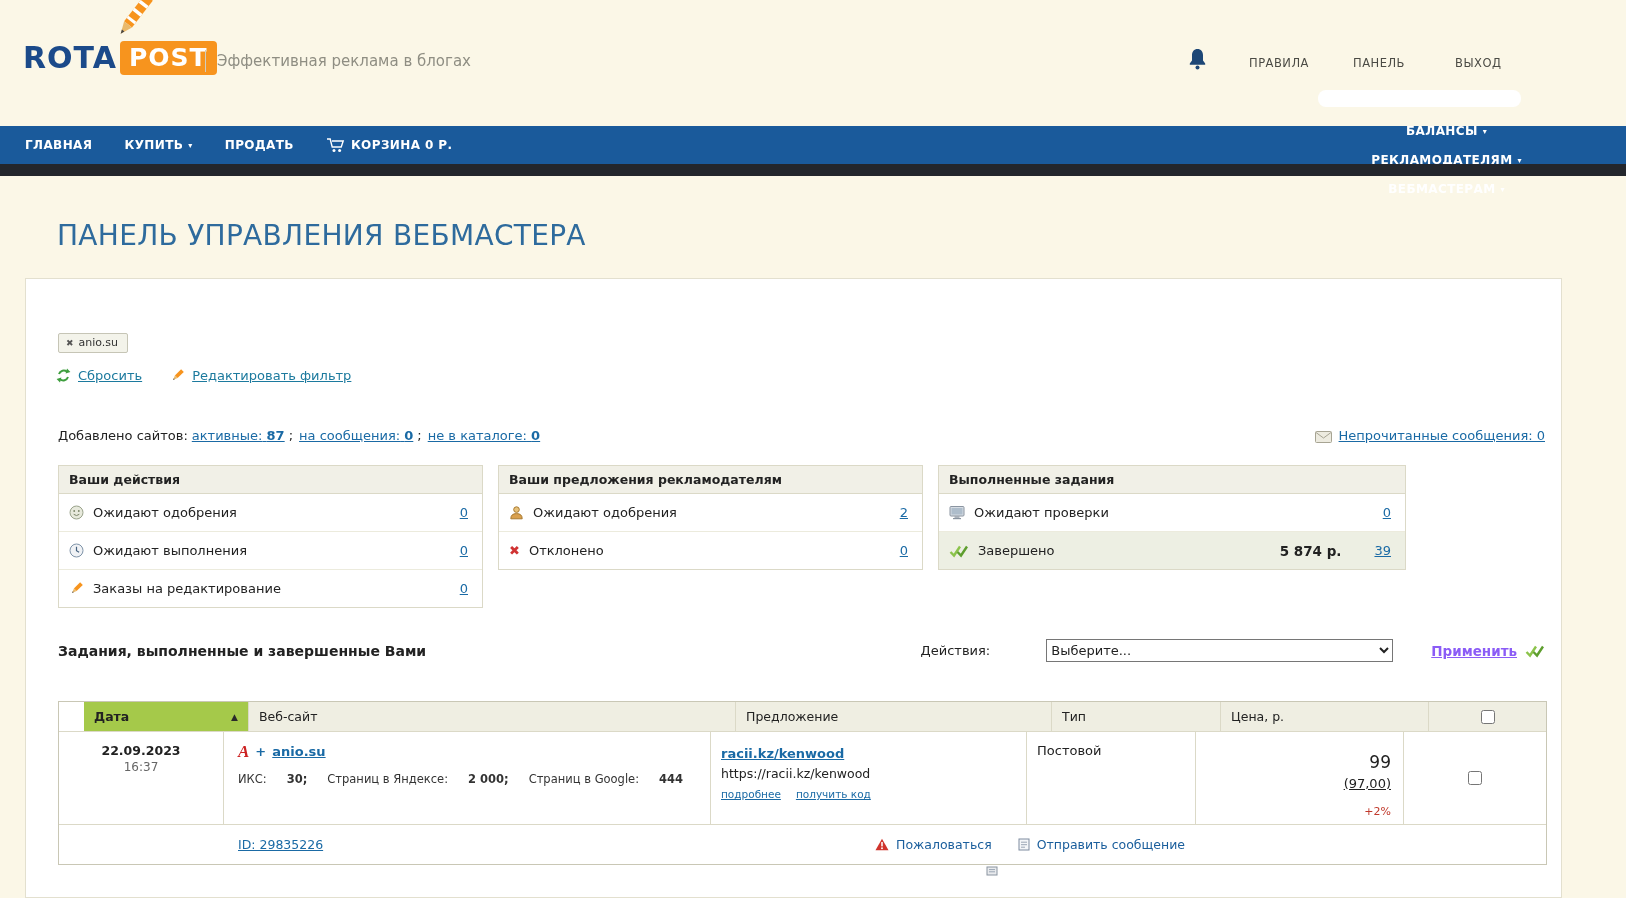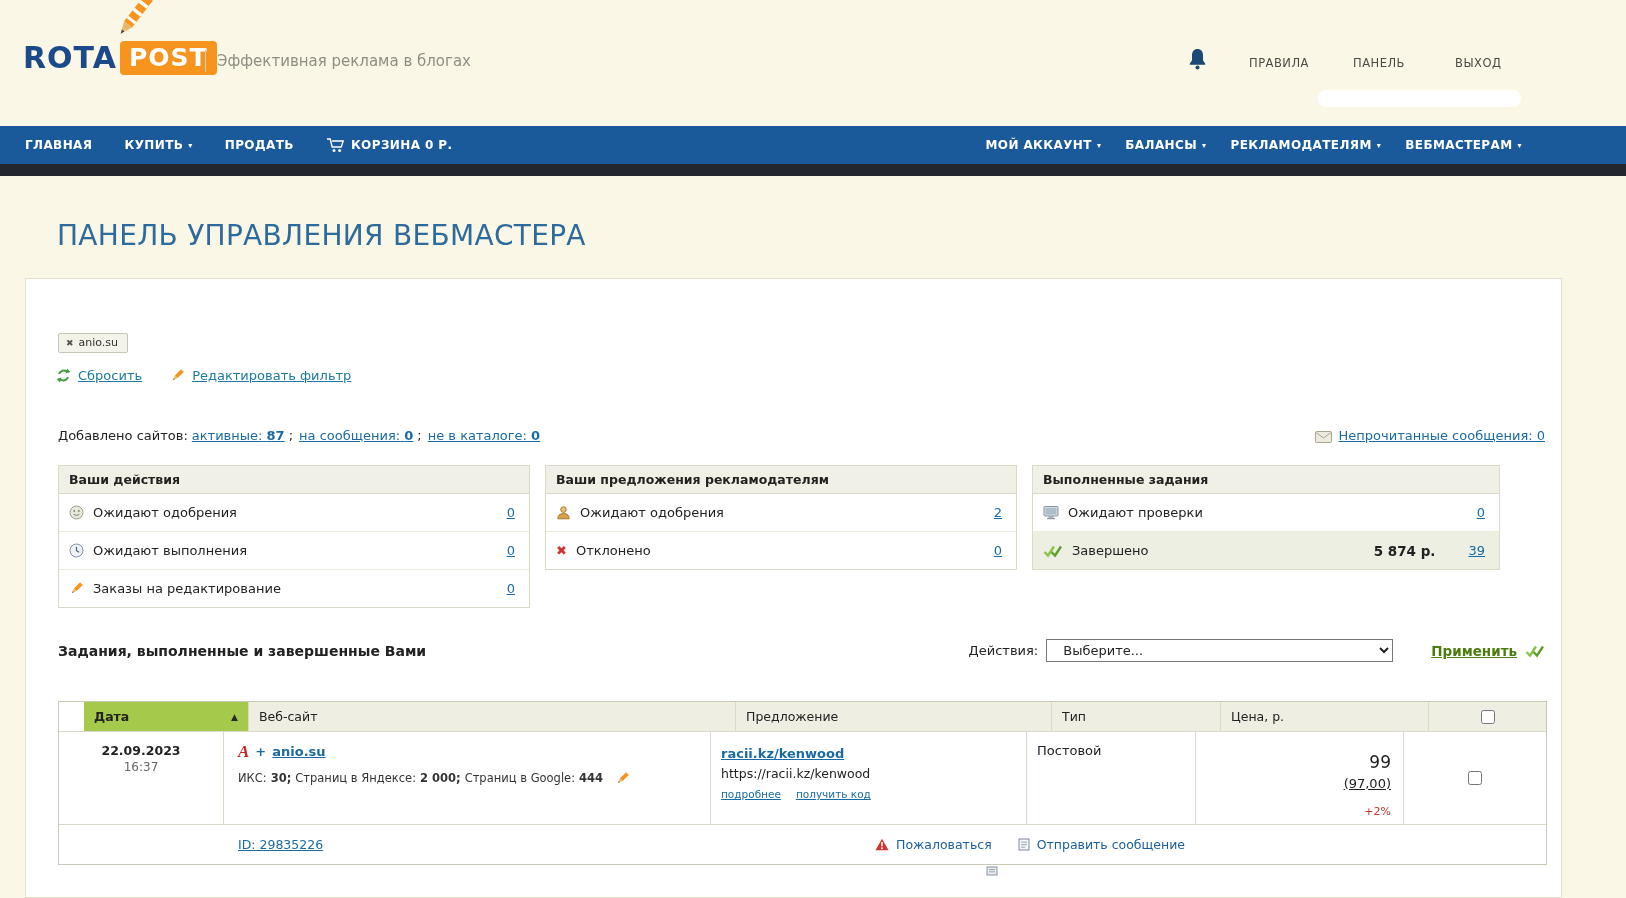--- a/index.html
+++ b/index.html
@@ -24,21 +24,21 @@
   .bell{position:absolute;left:1188px;top:48px;}
   .toplink{position:absolute;top:56px;font-size:11.5px;color:#4B4B45;letter-spacing:0.5px;}
   .toplink.l1{left:1249px;} .toplink.l2{left:1353px;} .toplink.l3{left:1455px;}
   .top-pill{position:absolute;left:1318px;top:90px;width:203px;height:17px;background:#FFFFFF;border-radius:8px;}
 
   
   .mainnav{position:absolute;top:126px;left:0;width:100%;height:38px;background:var(--nav-blue,#1A5A9B);
     display:flex;align-items:center;justify-content:space-between;box-sizing:border-box;
     padding:0 104px 0 25px;color:#fff;font-size:12px;font-weight:bold;}
   .nav-group{display:flex;align-items:center;}
-  .nav-group.lft{gap:32px;} .nav-group.rgt{gap:24px;}
+  .nav-group.lft{gap:32px;} .nav-group.rgt{gap:15px;flex-direction:column;}
   .nav-item{display:flex;align-items:center;gap:5px;letter-spacing:0.4px;white-space:nowrap;}
   .caret{font-size:8px;line-height:1;position:relative;top:1px;}
   .nav-shadow{position:absolute;top:164px;left:0;width:100%;height:12px;background:#23262C;}
 
   
   .page-title{position:absolute;left:57px;top:219px;margin:0;font-size:28px;font-weight:normal;
     color:#2E6B9D;letter-spacing:0.3px;}
 
   
   .panel{position:absolute;left:25px;top:278px;width:1537px;height:620px;background:#fff;
@@ -56,39 +56,39 @@
   .sites-line{position:absolute;left:32px;top:149px;right:16px;display:flex;align-items:center;
     font-size:13px;white-space:nowrap;}
   .slink{color:#1A6AA5;text-decoration:underline;margin:0 4px;}
   .sep{margin-right:2px;}
   .unread{margin-left:auto;display:flex;align-items:flex-end;gap:7px;}
   .unread a{color:#1A6AA5;text-decoration:underline;}
 
   
   .cards{position:absolute;left:32px;top:186px;display:flex;gap:15px;align-items:flex-start;}
   .card{border:1px solid #DBD9C7;background:#fff;box-sizing:border-box;}
-  .card.c1,.card.c2{width:472px;} .card.c3{width:468px;}
+  .card.c1,.card.c2{width:425px;} .card.c3{width:468px;}
   .card-h{background:#F1F0E7;border-bottom:1px solid #DBD9C7;padding:6px 10px;font-weight:bold;
     font-size:12.5px;color:#222;}
   .card-row{display:flex;align-items:center;gap:9px;padding:0 14px 0 10px;height:37px;
     border-bottom:1px solid #ECEBDD;font-size:13px;}
   .card-row:last-child{border-bottom:none;}
   .card-row .val{margin-left:auto;color:#1A6AA5;text-decoration:underline;}
   .card-row.hl{background:#EDEFE3;}
   .card-row .amount{margin-left:auto;font-weight:bold;font-size:13.5px;}
   .card-row.hl .val{margin-left:24px;}
   .xmark{color:#D03333;font-weight:bold;font-size:13px;line-height:1;}
 
   
   .tasks-bar{position:absolute;left:32px;top:360px;right:16px;display:flex;align-items:center;}
   .tasks-title{font-weight:bold;font-size:14px;}
   .tasks-right{margin-left:auto;display:flex;align-items:center;gap:8px;font-size:13px;}
   .tasks-right select{width:347px;height:23px;font-size:13px;font-family:inherit;
-    border:1px solid #767676;background:#fff;color:#222;padding:0 12px;}
-  .apply{margin-left:30px;color:#4d7c0f;font-weight:bold;font-size:13.5px;text-decoration:underline;}
+    border:1px solid #767676;background:#fff;color:#222;padding:0 0;margin-left:48px;}
+  .apply{margin-left:30px;color:#8b5cf6;font-weight:bold;font-size:13.5px;text-decoration:underline;}
 
   
   .tbl{position:absolute;left:32px;top:422px;width:1489px;border:1px solid #C9C7B5;box-sizing:border-box;background:#fff;}
   .tbl-head{display:flex;height:29px;background:#EFEEE2;margin-left:25px;}
   .th,.td{box-sizing:border-box;border-right:1px solid #DBD9C7;}
   .th:last-child,.td:last-child{border-right:none;}
   .th{display:flex;align-items:center;padding:0 10px;font-size:12.5px;color:#222;}
   .c-date{width:165px;} .c-site{width:487px;} .c-offer{width:316px;}
   .c-type{width:169px;} .c-price{width:208px;} .c-check{flex:1;}
   .th.c-date{background:var(--table-green,#A5C94A);font-weight:bold;justify-content:space-between;}
@@ -99,21 +99,21 @@
   .td-date{text-align:center;padding-top:11px;}
   .td-date .d{font-weight:bold;font-size:12.5px;}
   .td-date .t{color:#666;font-size:12px;margin-top:2px;}
 
   .td-site{padding:11px 10px 0 14px;}
   .site-line{display:flex;align-items:center;gap:6px;}
   .favicon{color:#CC2222;font-family:"Liberation Serif","DejaVu Serif",serif;
     font-weight:bold;font-style:italic;font-size:17px;line-height:1;}
   .plus{color:#1A6AA5;font-weight:bold;font-size:13px;}
   .site-link{color:#1A6AA5;font-weight:bold;font-size:13px;text-decoration:underline;}
-  .stats{margin-top:11px;font-size:11.5px;color:#333;display:flex;gap:4px;white-space:nowrap;}
+  .stats{margin-top:11px;font-size:11.5px;color:#333;display:flex;align-items:center;gap:20px;white-space:nowrap;}
   .stats b{font-size:11.5px;}
   .stats .pencil-btn{margin-left:8px;}
 
   .td-offer{padding:11px 10px 0 10px;}
   .offer-link{color:#1A6AA5;font-weight:bold;font-size:13px;text-decoration:underline;}
   .offer-url{font-size:12.5px;color:#222;margin-top:4px;}
   .offer-links{margin-top:7px;display:flex;gap:15px;font-size:10.5px;}
   .offer-links a{color:#1A6AA5;text-decoration:underline;}
 
   .td-type{padding:11px 10px 0;font-size:13px;}

